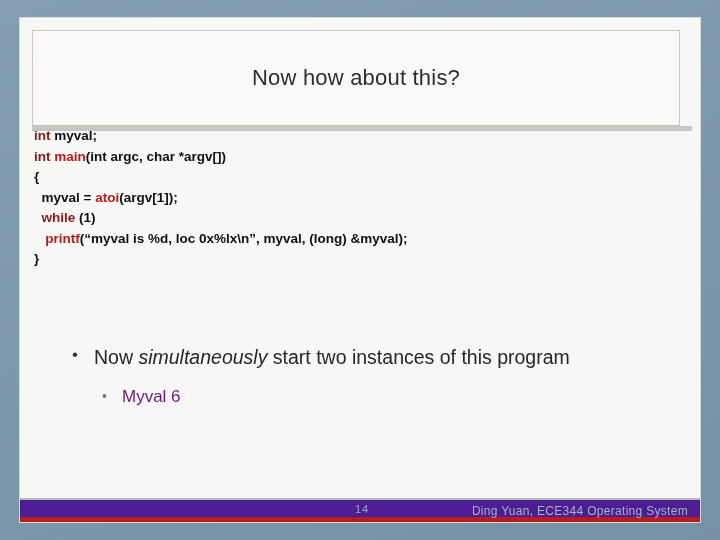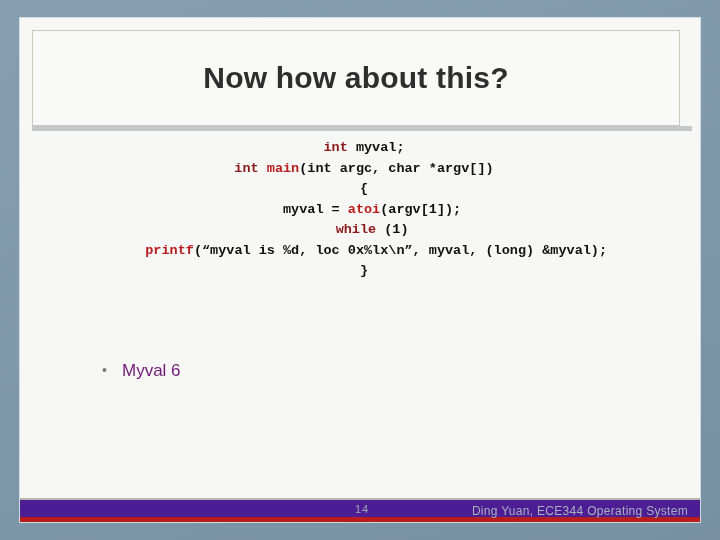--- a/index.html
+++ b/index.html
@@ -44,51 +44,50 @@
     width: 648px;
     height: 96px;
     border: 1px solid #c9c7bd;
     background: #f9f9f7;
     display: flex;
     align-items: center;
     justify-content: center;
     box-sizing: border-box;
   }
   .title-text {
-    font-size: 30px;
+    font-size: 22px;
     color: #2e2e2e;
     letter-spacing: 0.2px;
     white-space: nowrap;
-    font-weight: 700;
+    font-weight: 400;
   }
 
   
   .title-divider {
     position: absolute;
     left: 12px;
     top: 108px;
     width: 660px;
     height: 5px;
     background: #c3c7c9;
   }
 
   
   .code-block {
     position: absolute;
     left: 14px;
-    top: 120px;
+    top: 108px;
     width: 660px;
-    font-family: Liberation Mono, monospace;
+    font-family: Liberation Sans, sans-serif;
     font-size: 13.5px;
     line-height: 20.5px;
     font-weight: bold;
     color: #101010;
     white-space: pre;
     letter-spacing: 0px;
-    text-align: center;
   }
   .kw   { color: #8b1a1a; }  
   .fn   { color: #b91c1c; }  
   .plain{ color: #101010; }
 
   
   .bullets {
     position: absolute;
     left: 40px;
     top: 326px;
@@ -171,20 +170,21 @@
 
     <div class="title-frame">
       <div class="title-text">Now how about this?</div>
     </div>
 
     <div class="title-divider"></div>
 
     <div class="code-block" id="code-block"><div><span class="kw">int</span><span class="plain"> myval;</span></div><div><span class="kw">int</span><span class="plain"> </span><span class="fn">main</span><span class="plain">(int argc, char *argv[])</span></div><div><span class="plain">{</span></div><div><span class="plain">  myval = </span><span class="fn">atoi</span><span class="plain">(argv[1]);</span></div><div><span class="plain">  </span><span class="kw">while</span><span class="plain"> (1)</span></div><div><span class="plain">   </span><span class="fn">printf</span><span class="plain">(“myval is %d, loc 0x%lx\n”, myval, (long) &amp;myval);</span></div><div><span class="plain">}</span></div></div>
 
     <div class="bullets">
+      <div class="b1"><span>Now </span><span class="em">simultaneously</span><span> start two instances of this program</span></div>
 
       <div class="sub-list" id="sub-list">
           <div class="b2 red" style="color: #701a75;">Myval 6</div>
         </div>
     </div>
 
     <div class="footer-bar">
       <div class="footer-page">14</div>
       <div class="footer-credit">Ding Yuan, ECE344 Operating System</div>
     </div>

